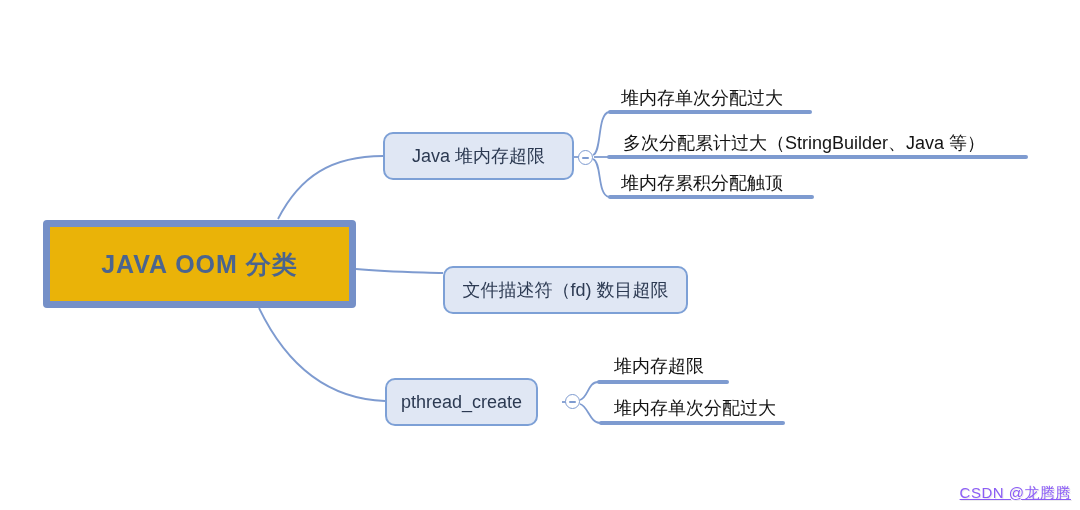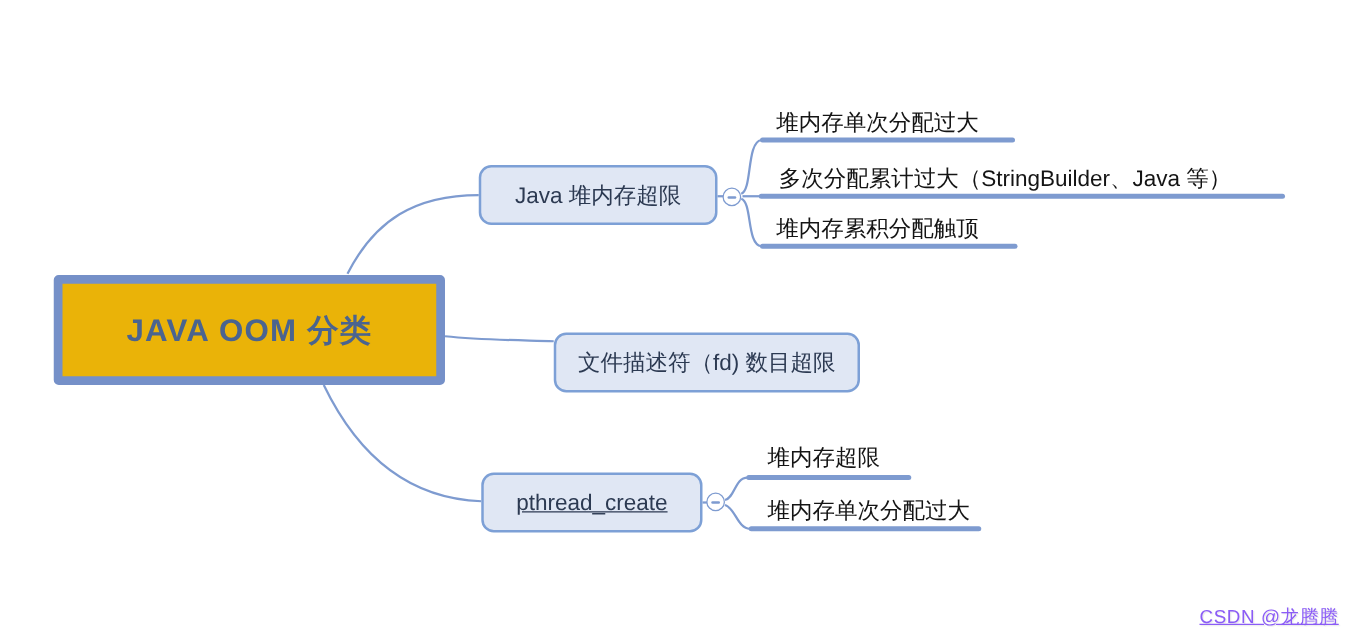--- a/index.html
+++ b/index.html
@@ -17,21 +17,21 @@
     left:43px; top:220px; width:313px; height:88px;
     background:#eab308; border:7px solid #7590c8; border-radius:4px;
     color:#4a648f; font-size:25px; font-weight:bold; letter-spacing:1px;
   }
   .branch-node {
     background:#e0e7f4; border:2px solid #7da0d6; border-radius:10px;
     color:#2c3a52; font-size:18px;
   }
   .node-heap    { left:383px; top:132px; width:191px; height:48px; }
   .node-fd      { left:443px; top:250px; width:245px; height:48px;margin-top:16px; }
-  .node-pthread { left:385px; top:378px; width:177px; height:48px;text-decoration:underline; }
+  .node-pthread { left:385px; top:378px; width:153px; height:48px; }
   .sub-label {
     position:absolute; font-size:18px; color:#141414; white-space:nowrap;
   }
   .sub-heap-1    { left:621px; top:86px;  }
   .sub-heap-2    { left:623px; top:131px; }
   .sub-heap-3    { left:621px; top:171px; }
   .sub-pthread-1 { left:614px; top:354px; }
   .sub-pthread-2 { left:614px; top:396px; }
   .collapse-btn {
     position:absolute; width:15px; height:15px; box-sizing:border-box;

